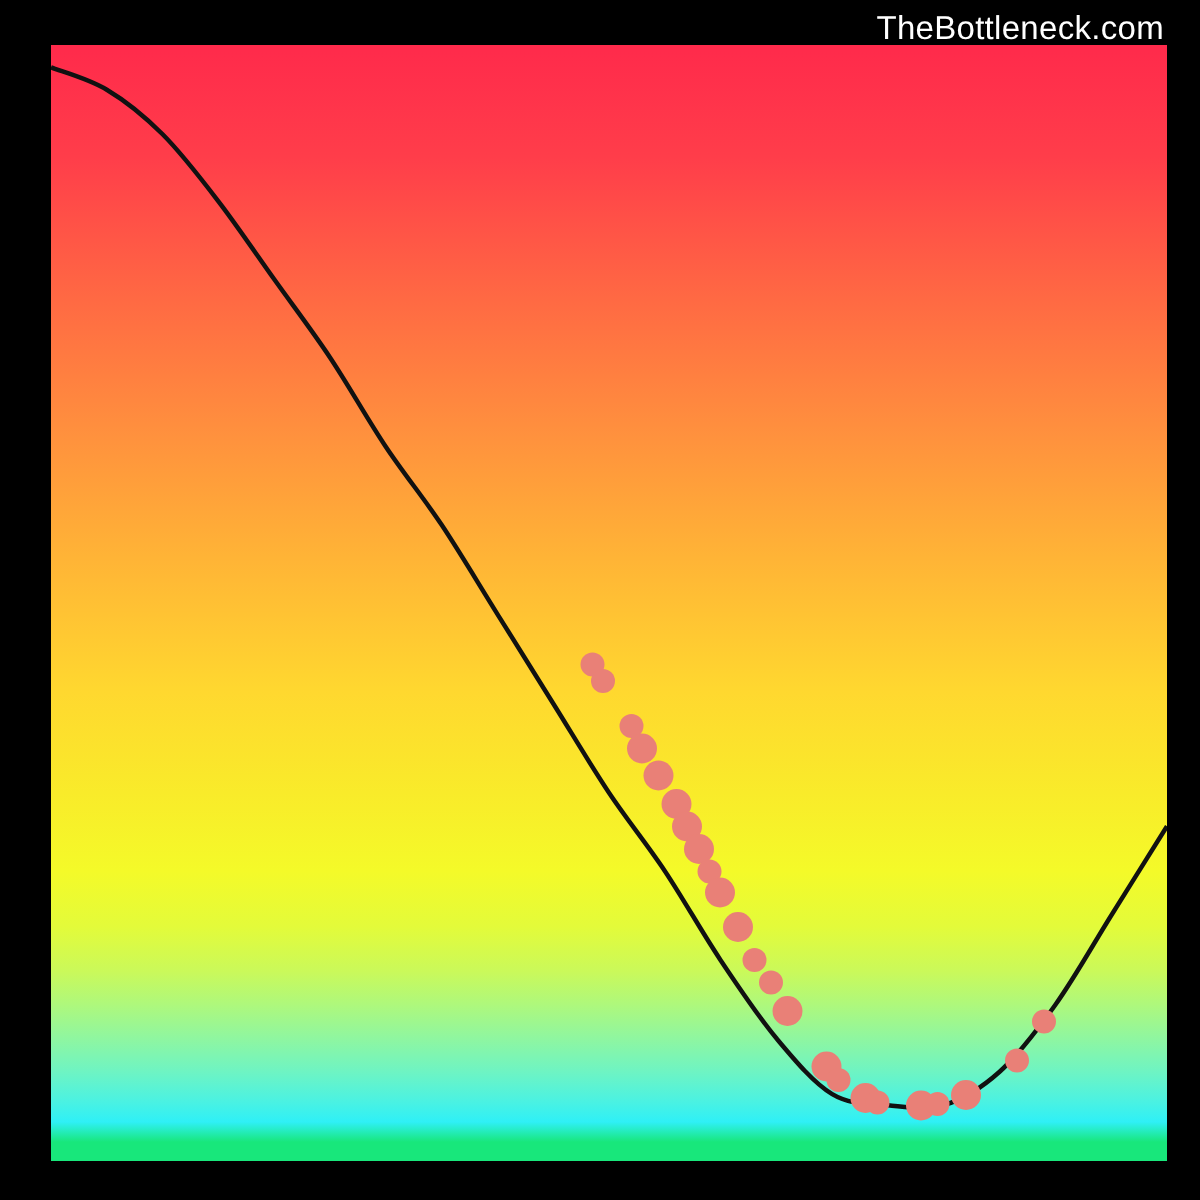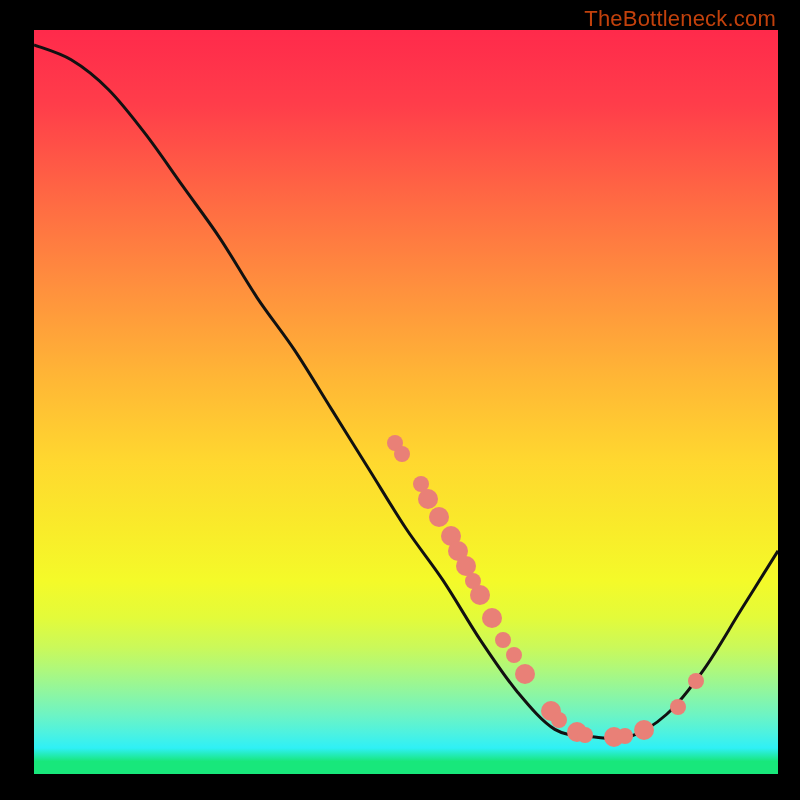--- a/index.html
+++ b/index.html
@@ -30,21 +30,21 @@
       #18e77b 98.3%,
       #18e77b 100%);
   }
   .attribution {
     position: absolute;
     top: 6px;
     right: 24px;
     font-family: Arial, Helvetica, sans-serif;
     font-size: 22px;
     font-weight: 500;
-    color: #c2410c;
+    color: #ffffff;
     letter-spacing: 0.2px;
   }
   svg.curve { position: absolute; left: 0; top: 0; }
   .dot {
     position: absolute;
     width: 16px; height: 16px;
     margin-left: -8px; margin-top: -8px;
     background: #e98077;
     border-radius: 50%;
   }

